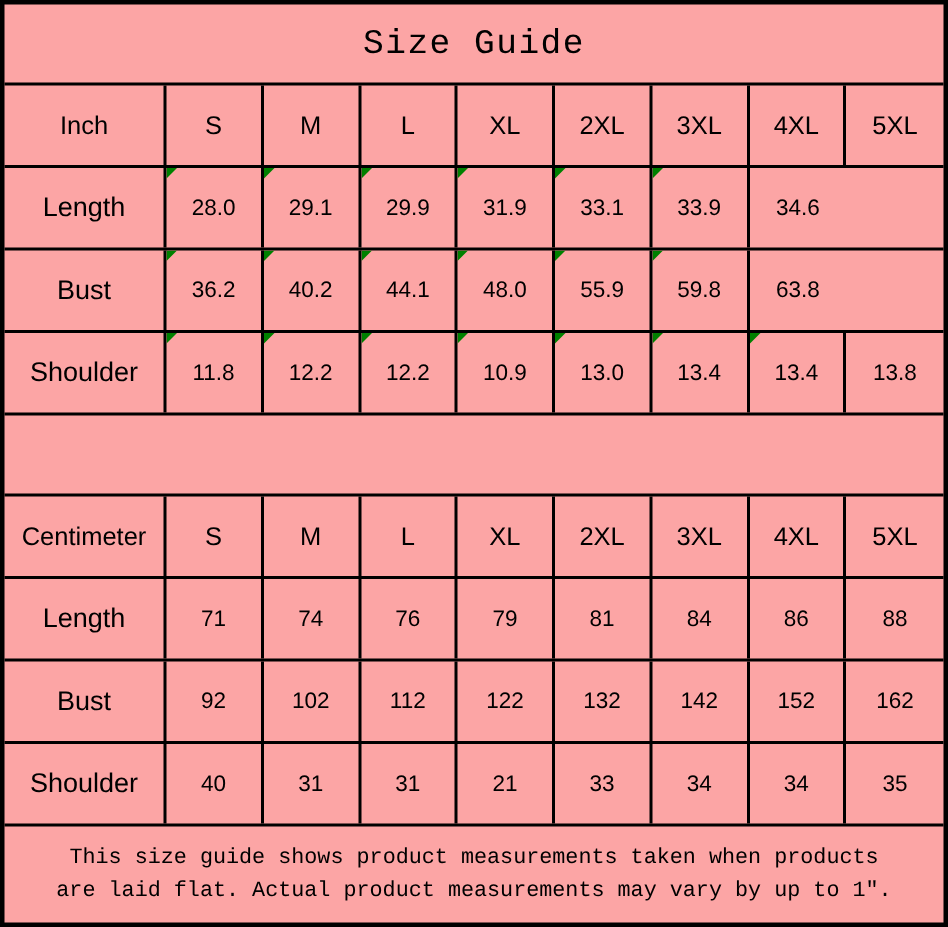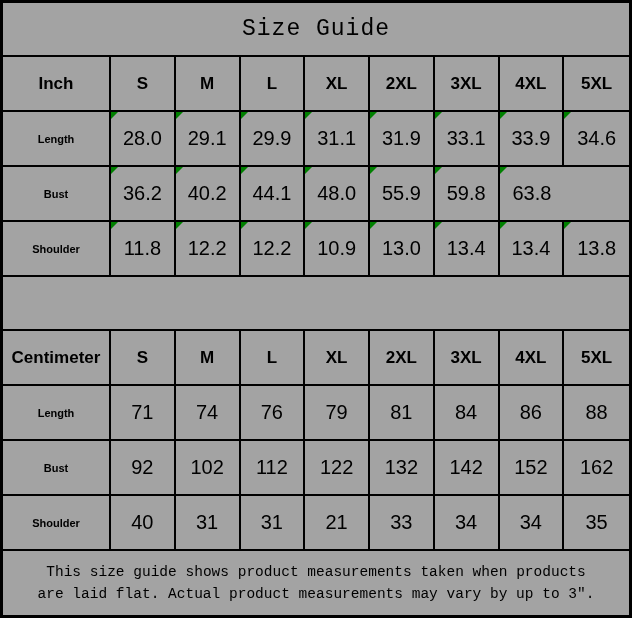--- a/index.html
+++ b/index.html
@@ -13,21 +13,21 @@
     height: 618px;
     font-family: "Liberation Sans", sans-serif;
     color: #000000;
   }
   .panel {
     width: 632px;
     height: 618px;
     border: 3px solid var(--border-color);
     display: flex;
     flex-direction: column;
-    background: #a3a3a3;
+    background: #fca5a5;
   }
   .title-row {
     height: 54px;
     border-bottom: 2px solid var(--border-color);
     display: flex;
     align-items: center;
     justify-content: center;
     font-family: "Liberation Mono", "DejaVu Sans Mono", monospace;
     font-size: 23px;
     letter-spacing: 1px;
@@ -39,31 +39,31 @@
     border-bottom: 2px solid var(--border-color);
   }
   .cell {
     border-right: 2px solid var(--border-color);
     display: flex;
     align-items: center;
     justify-content: center;
     position: relative;
     overflow: hidden;
   }
-  .cell:last-child { border-right: none; }
+  .cell:last-child { border-right: none; border-radius: 23px; }
   .head-cell {
-    font-weight: bold;
+    font-weight: normal;
     font-size: 17px;
   }
   .label-cell {
-    font-weight: bold;
-    font-size: 11px;
+    font-weight: normal;
+    font-size: 18px;
   }
   .num-cell {
-    font-size: 20px;
+    font-size: 15px;
   }
   .flag {
     position: absolute;
     top: 0;
     left: 0;
     width: 0;
     height: 0;
     border-top: 7px solid var(--flag-green);
     border-right: 7px solid transparent;
   }
@@ -112,24 +112,20 @@
     <div class="cell num-cell">
         <span class="flag"></span>
         <span>29.1</span>
       </div>
     <div class="cell num-cell">
         <span class="flag"></span>
         <span>29.9</span>
       </div>
     <div class="cell num-cell">
         <span class="flag"></span>
-        <span>31.1</span>
-      </div>
-    <div class="cell num-cell">
-        <span class="flag"></span>
         <span>31.9</span>
       </div>
     <div class="cell num-cell">
         <span class="flag"></span>
         <span>33.1</span>
       </div>
     <div class="cell num-cell">
         <span class="flag"></span>
         <span>33.9</span>
       </div>
@@ -252,16 +248,16 @@
     <div class="cell num-cell">31</div>
     <div class="cell num-cell">21</div>
     <div class="cell num-cell">33</div>
     <div class="cell num-cell">34</div>
     <div class="cell num-cell">34</div>
     <div class="cell num-cell">35</div>
   </div>
 
   <div class="footer-row">
     <div>This size guide shows product measurements taken when products</div>
-    <div>are laid flat. Actual product measurements may vary by up to 3″.</div>
+    <div>are laid flat. Actual product measurements may vary by up to 1″.</div>
   </div>
 
 </div>
 
 </body></html>

